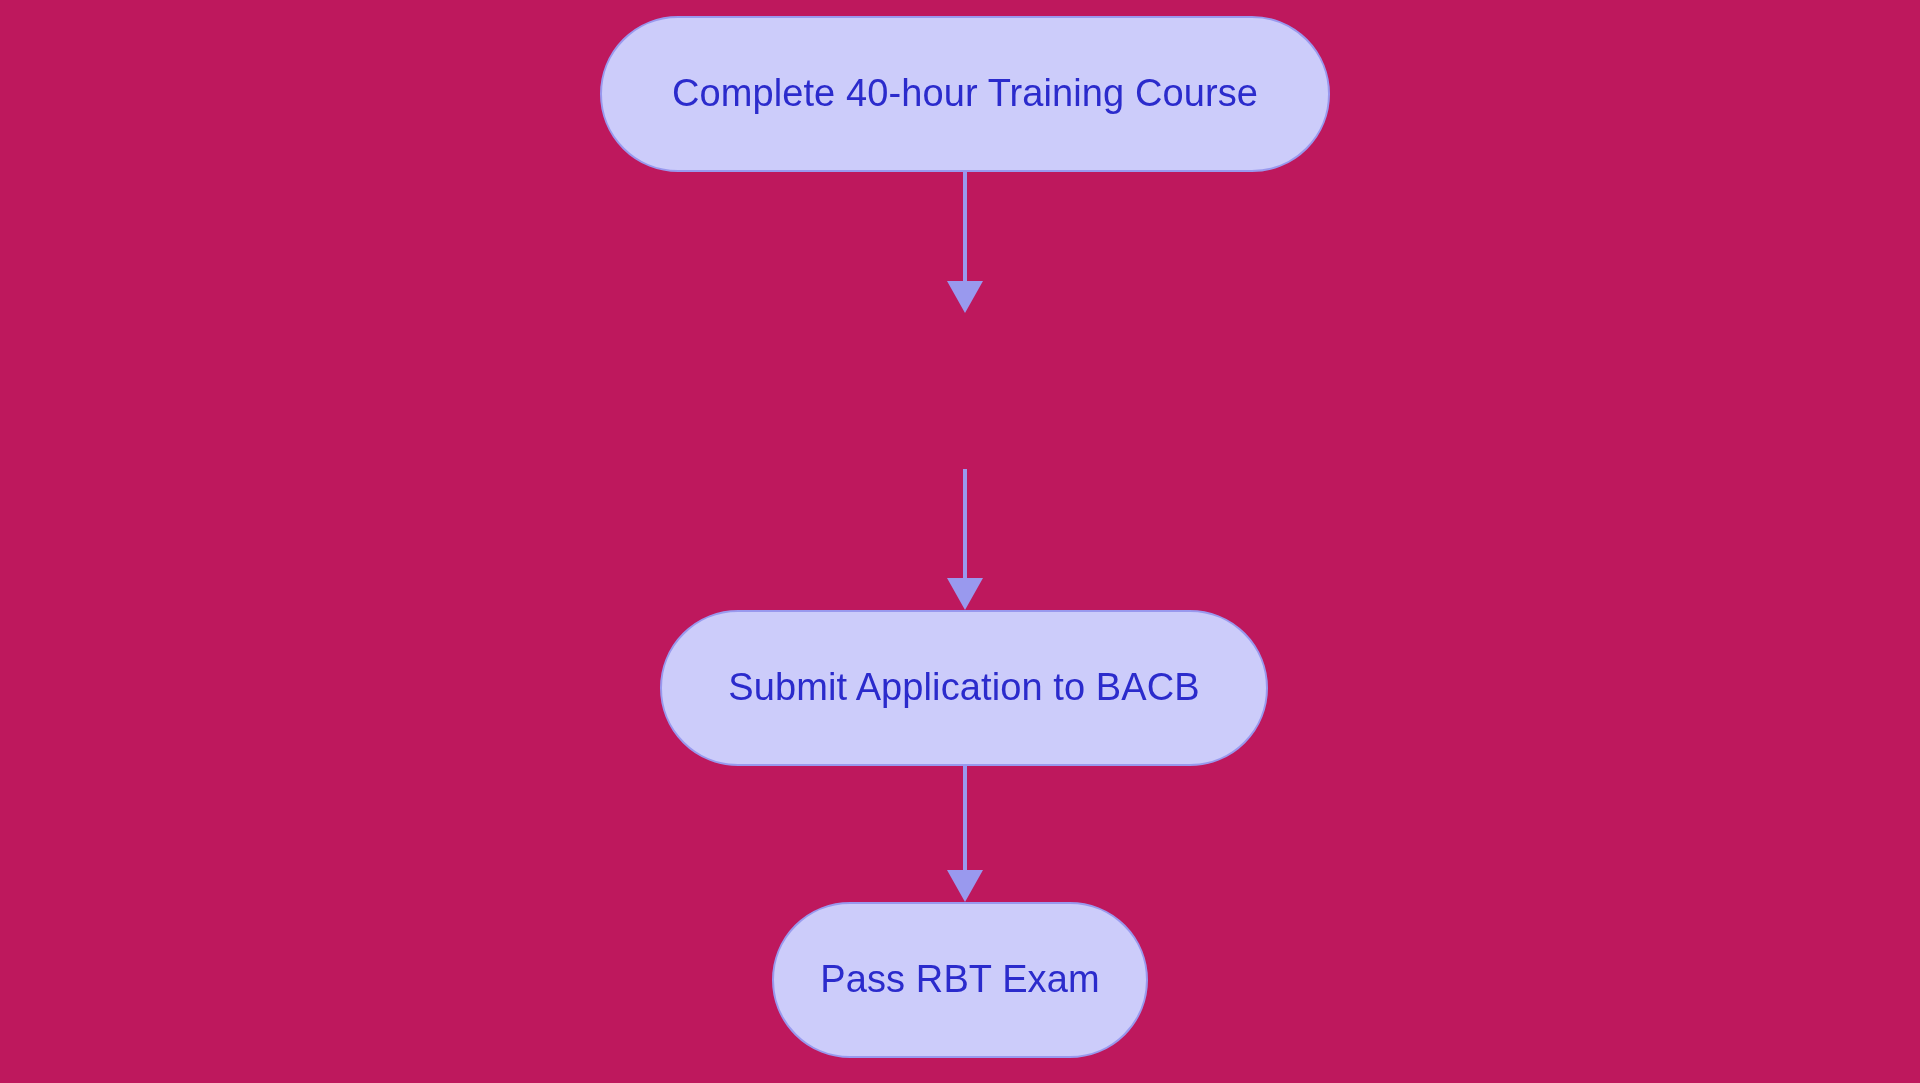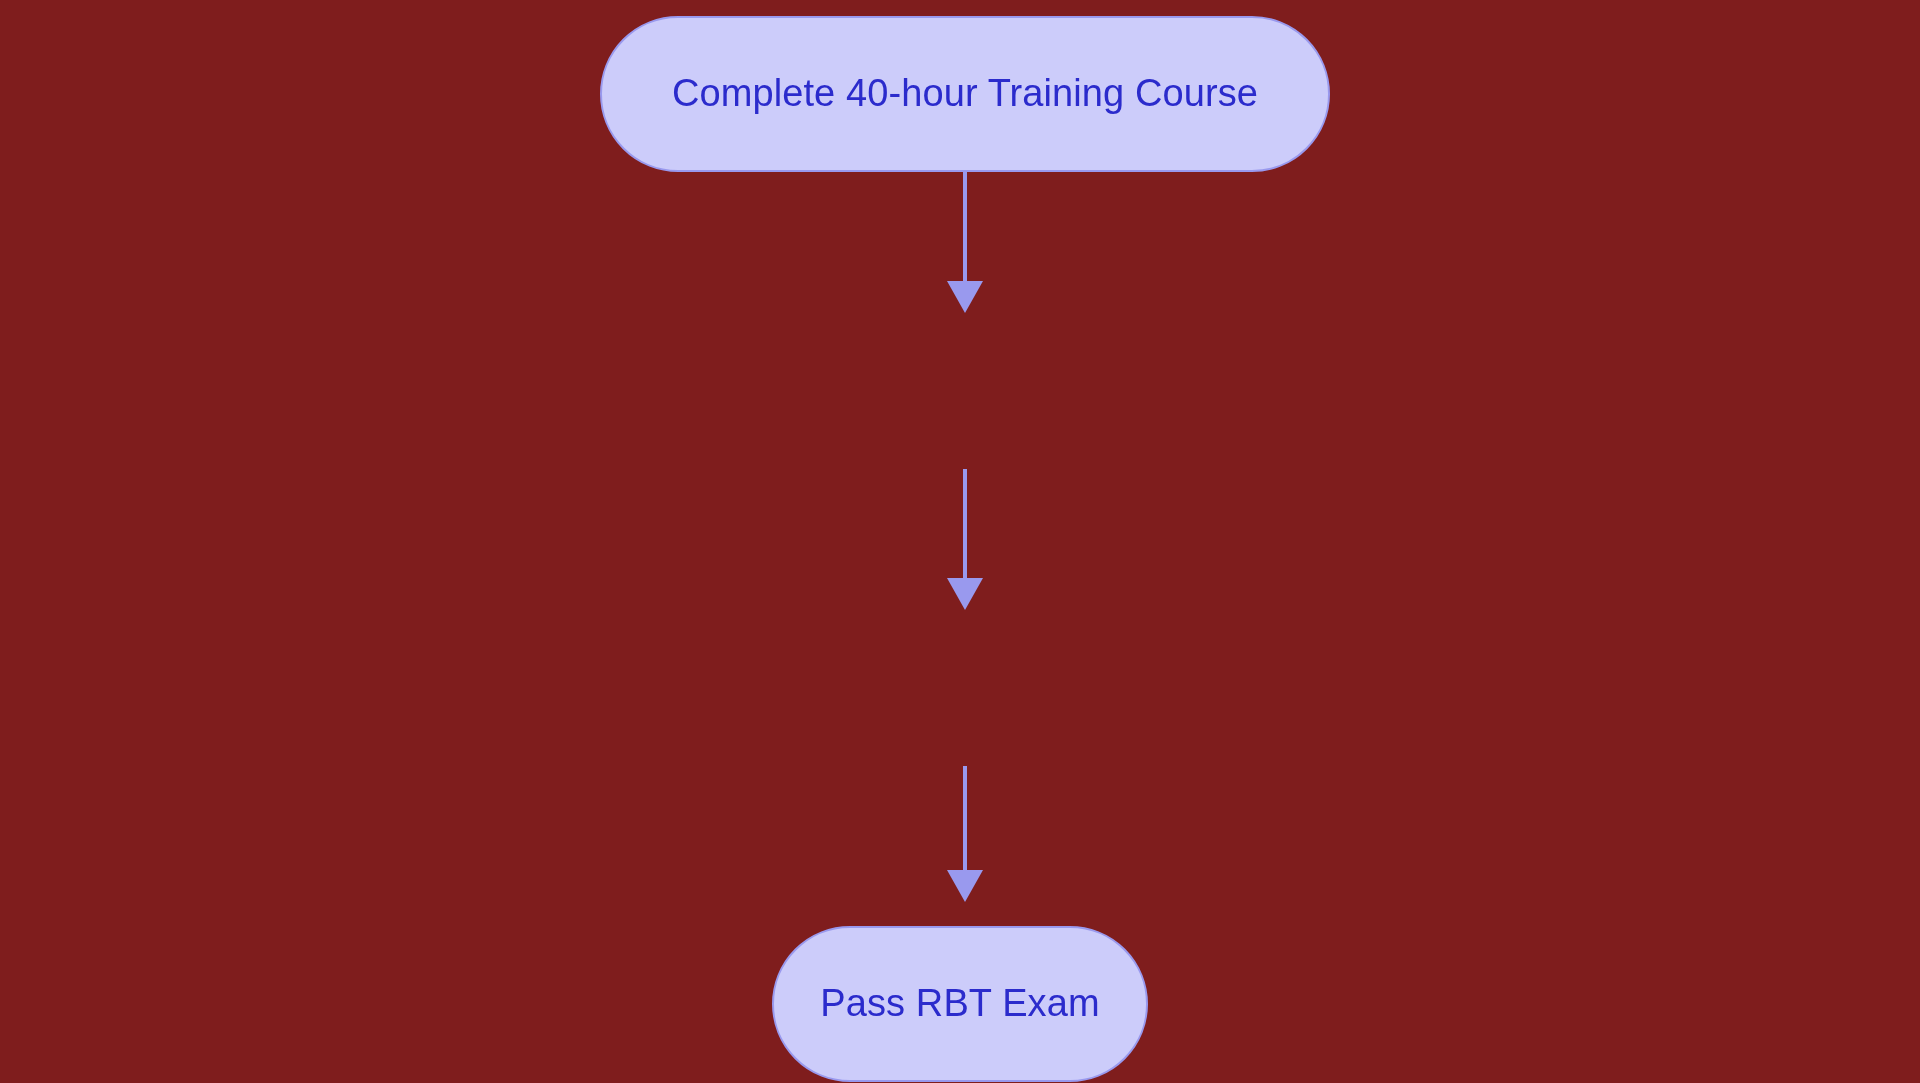--- a/index.html
+++ b/index.html
@@ -12,21 +12,21 @@
     height: 1083px;
     background: #ffffff;
     font-family: "Liberation Sans", "DejaVu Sans", sans-serif;
     overflow: hidden;
   }
 
   #flow-canvas {
     position: relative;
     width: 1920px;
     height: 1083px;
-    background: #7f1d1d;
+    background: #be185d;
   }
 
   .flow-node {
     position: absolute;
     box-sizing: border-box;
     background: #ccccfa;
     border: 2px solid #9999ee;
     border-radius: 78px;
     display: flex;
     align-items: center;
@@ -67,21 +67,21 @@
     height: 0;
     border-left: 18px solid transparent;
     border-right: 18px solid transparent;
     border-top: 32px solid #9999ee;
   }
 
   
   #node-0 { left: 600px;  top: 16px;   width: 730px; height: 156px; }
   #node-1 { left: 590px;  top: 313px;  width: 750px; height: 156px; }
   #node-2 { left: 660px;  top: 610px;  width: 608px; height: 156px; }
-  #node-3 { left: 772px;  top: 902px;  width: 376px; height: 156px; margin-top: 24px; }
+  #node-3 { left: 772px;  top: 902px;  width: 376px; height: 156px; }
 
   
   #edge-0 { left: 963px; top: 172px; width: 4px; height: 141px; }
   #edge-0 .edge-line { height: 109px; }
   #edge-0 .edge-arrowhead { top: 109px; }
 
   #edge-1 { left: 963px; top: 469px; width: 4px; height: 141px; }
   #edge-1 .edge-line { height: 109px; }
   #edge-1 .edge-arrowhead { top: 109px; }
 
@@ -102,20 +102,23 @@
     <div class="edge-line"></div>
     <div class="edge-arrowhead"></div>
   </div>
 
 
   <div class="flow-edge" id="edge-1">
     <div class="edge-line"></div>
     <div class="edge-arrowhead"></div>
   </div>
 
+  <div class="flow-node" id="node-2">
+    <span class="flow-node-label">Submit Application to BACB</span>
+  </div>
 
   <div class="flow-edge" id="edge-2">
     <div class="edge-line"></div>
     <div class="edge-arrowhead"></div>
   </div>
 
   <div class="flow-node" id="node-3">
     <span class="flow-node-label">Pass RBT Exam</span>
   </div>
 

